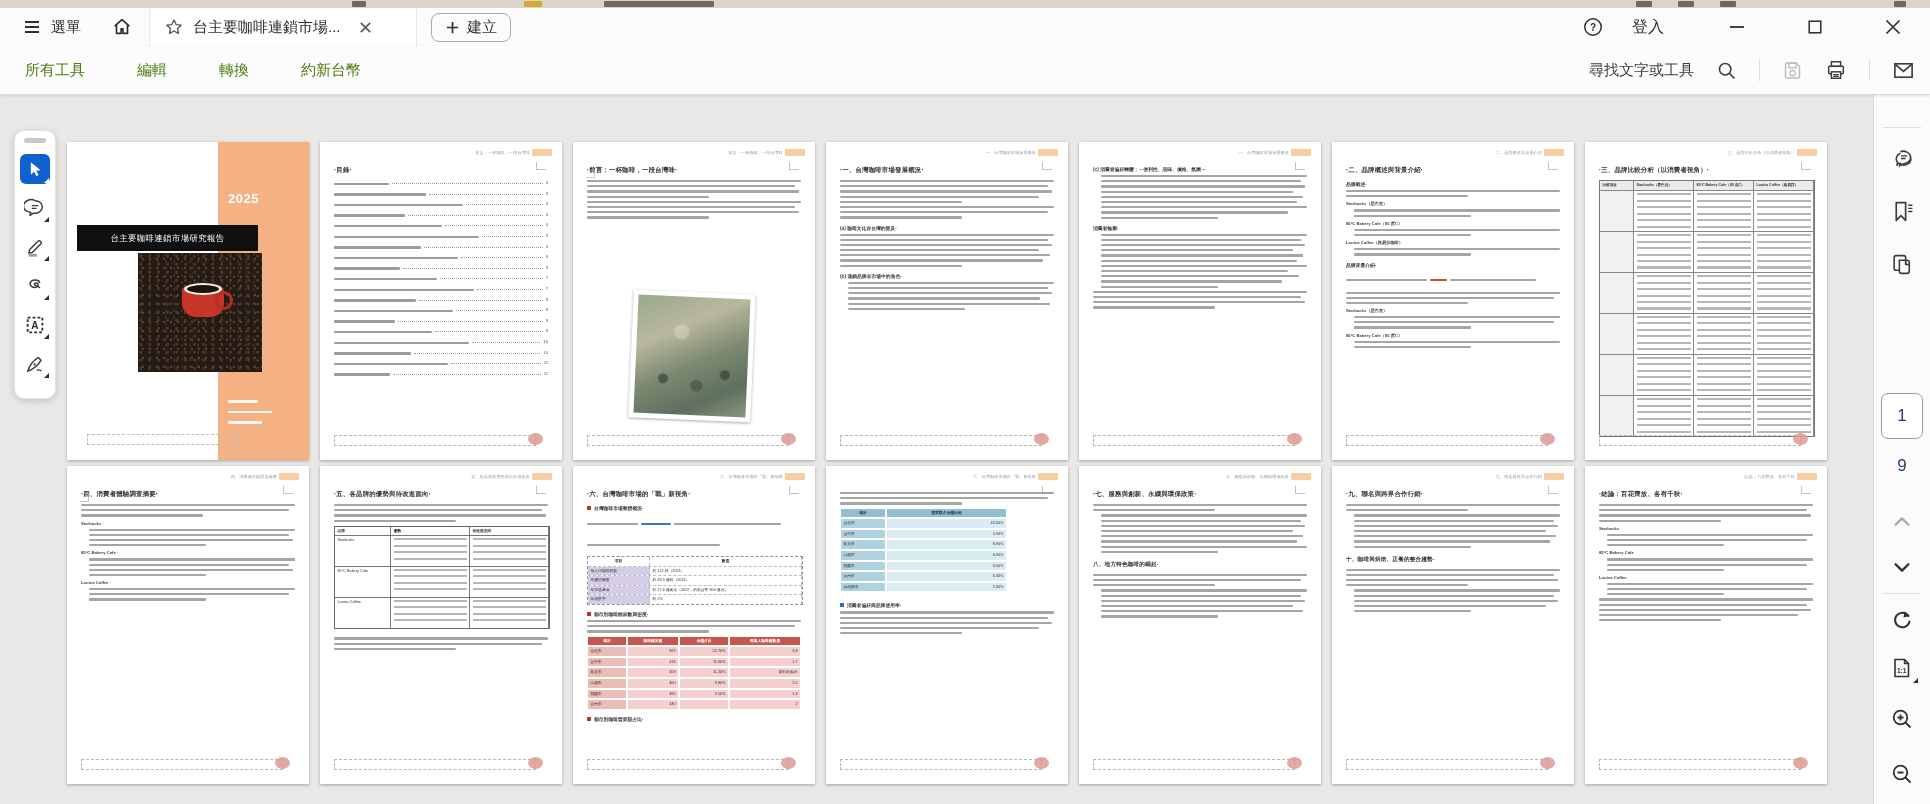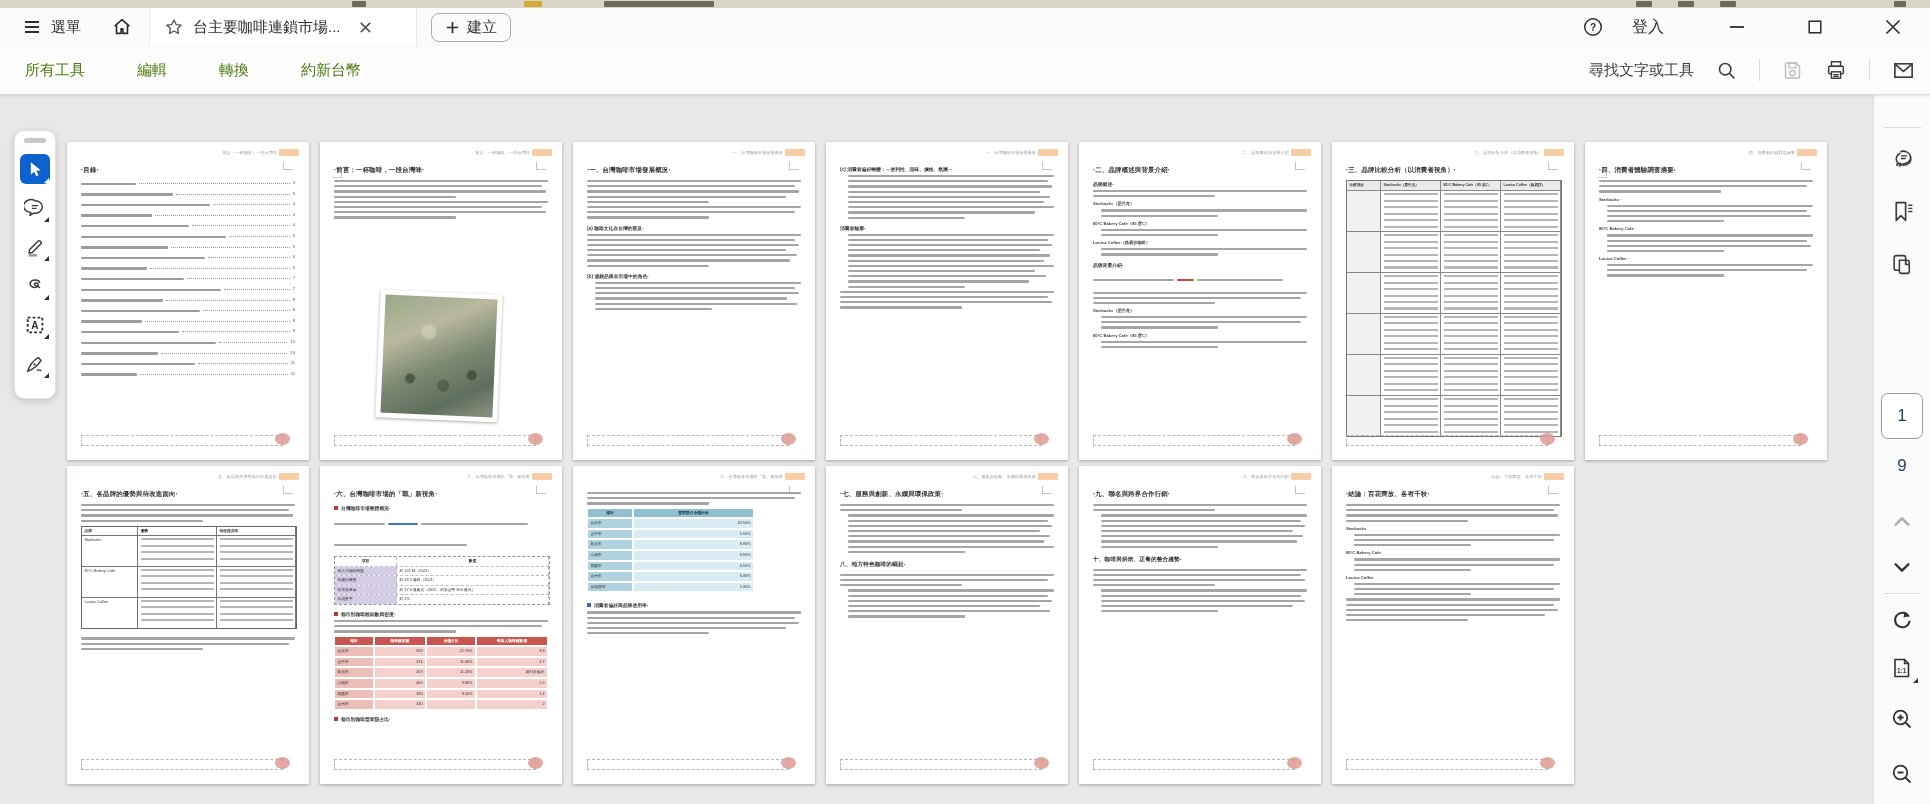--- a/index.html
+++ b/index.html
@@ -299,20 +299,38 @@
           <path d="M4 20 C6 14 10 8 15.5 5 L18.5 8 C15.5 13.5 10 17.5 4 20 Z" stroke="#3b3b3b" stroke-width="1.6" fill="none" stroke-linejoin="round"></path>
           <circle cx="11.5" cy="12.5" r="1.2" fill="#3b3b3b"></circle>
           <path d="M14 19 c2 -1.5 3.5 -0.5 5 0.5" stroke="#3b3b3b" stroke-width="1.5" fill="none"></path>
         </svg>
         <span class="corner"></span>
       </div>
     </div>
 
     <div class="grid">
 
+      <div class="pg">
+        <div class="cov-band"></div>
+        <div class="cov-year">2025</div>
+        <div class="cov-bar">
+          <span class="cov-title">台主要咖啡連鎖市場研究報告</span>
+        </div>
+        <div class="cov-photo">
+          <div class="cup">
+              <span class="handle"></span>
+            </div>
+        </div>
+        <div class="cov-lines">
+          <i style="width:30px"></i>
+            <i style="width:44px"></i>
+            <i style="width:34px"></i>
+        </div>
+        <div class="cov-foot"></div>
+      </div>
 
       <div class="pg">
         <div class="phead">
             <span class="ht">前言：一杯咖啡，一段台灣味</span>
             <span class="patch"></span>
           </div>
         <div class="cmark"></div>
         <div class="ph1">·目錄·</div>
         <div>
             <div class="tocrow">

